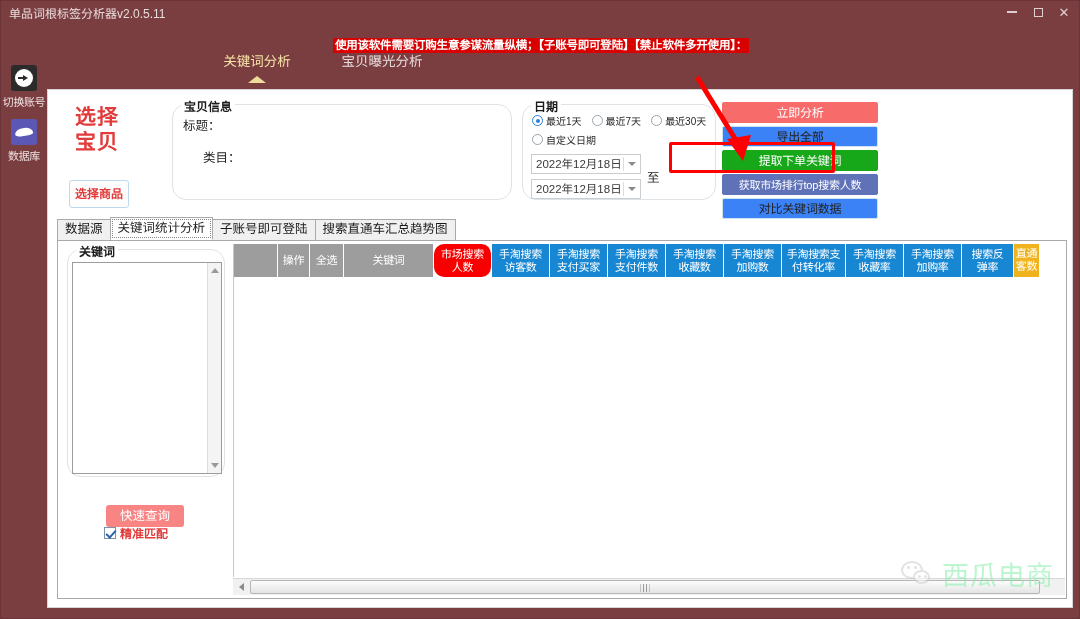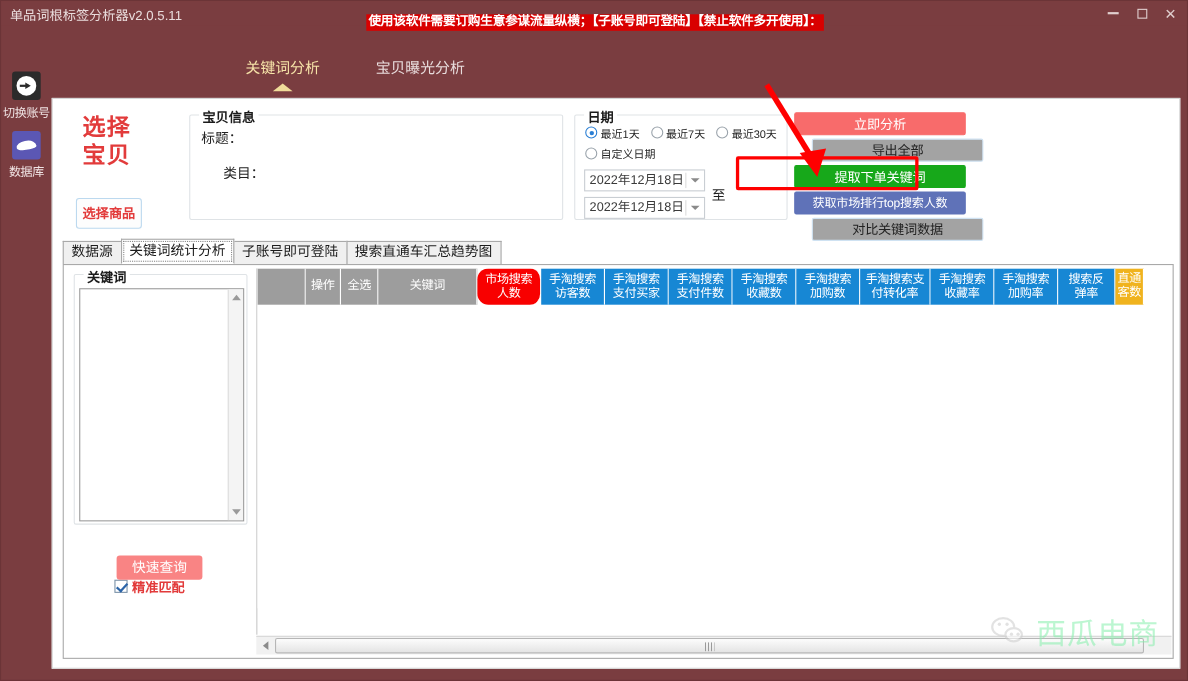--- a/index.html
+++ b/index.html
@@ -48,21 +48,21 @@
   .winbtn .sq {
     display:block; width:9px; height:9px;
     border: 1.4px solid #e0cfcf;
   }
   .winbtn .dash {
     display:block; width:10px; height:1.4px; background:#e0cfcf;
   }
 
   
   .banner {
-    position: absolute; left: 0; top: 11px;
+    position: absolute; left: 0; top: 36px;
     width: 1080px; height: 16px;
     display: flex; align-items: center; justify-content: center;
   }
   .banner .txt {
     background: #d90000;
     color: #ffffff;
     font-size: 11.5px;
     font-weight: bold;
     line-height: 15px;
     padding: 0 2px;
@@ -180,21 +180,21 @@
     font-size: 12px;
     font-weight: bold;
     line-height: 26px;
     cursor: default;
     white-space: nowrap;
   }
 
   .groupbox {
     position: absolute;
     border: 1px solid #dfe3e6;
-    border-radius: 2px;
+    border-radius: 14px;
     background: #fff;
   }
   .groupbox > .legend {
     position: absolute; left: 8px; top: -8px;
     background: #fff;
     padding: 0 3px;
     font-size: 12px;
     color: #1b1b1b;
     font-weight: bold;
     white-space: nowrap;
@@ -267,21 +267,21 @@
     line-height: 20px;
     text-align: center;
     font-size: 12px;
     border-radius: 2px;
     margin-bottom: 3px;
     cursor: default;
     white-space: nowrap;
     letter-spacing: -0.2px;
   }
   .actbtn.red { background: #f86b6b; color: #ffffff; border: 1px solid #f86b6b; }
-  .actbtn.white { background: #a3a3a3; color: #222; border: 1px solid #cfe2f2; margin-left: 16px; }
+  .actbtn.white { background: #3b82f6; color: #222; border: 1px solid #cfe2f2; }
   .actbtn.green { background: #17a81a; color: #ffffff; border: 1px solid #17a81a; }
   .actbtn.purple { background: #5f72b8; color: #ffffff; border: 1px solid #5f72b8; font-size: 11px; }
 
   .redhl {
     position: absolute;
     left: 668px; top: 141px;
     width: 166px; height: 31px;
     border: 3px solid #ff0000;
     border-radius: 2px;
     pointer-events: none;

